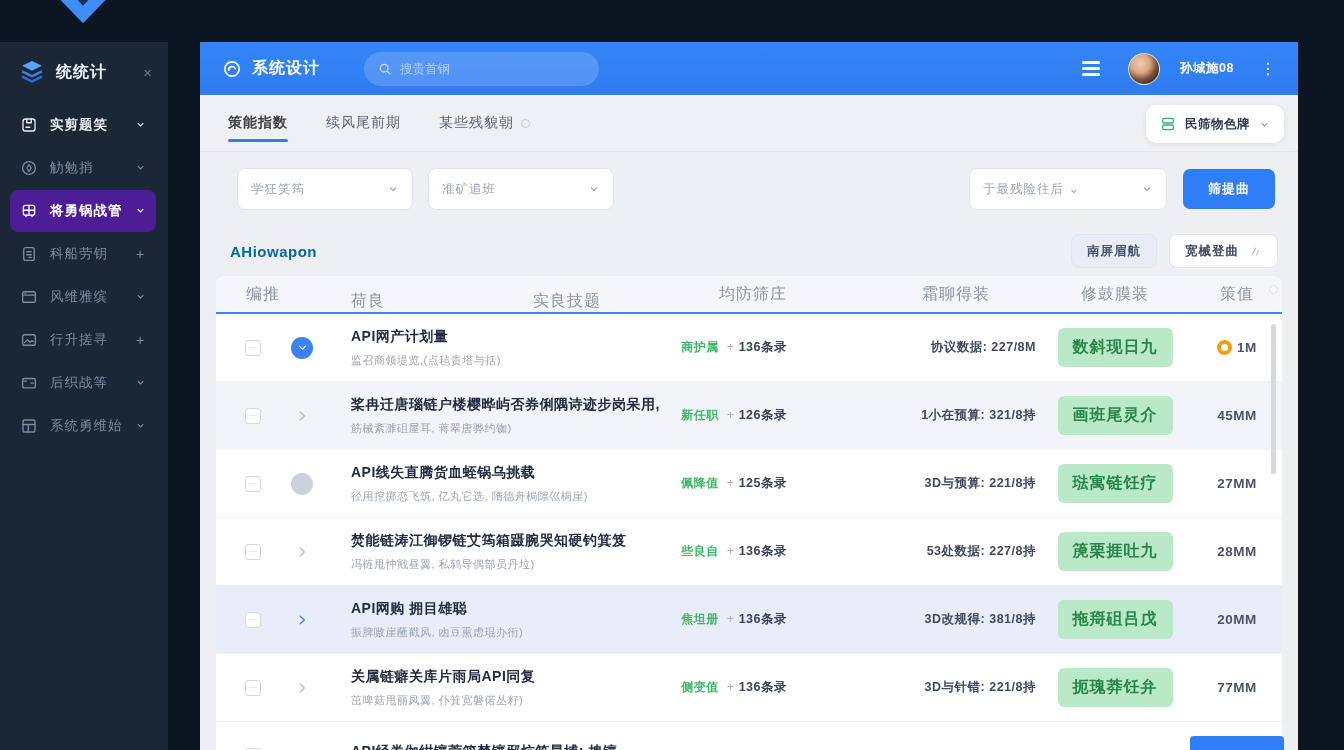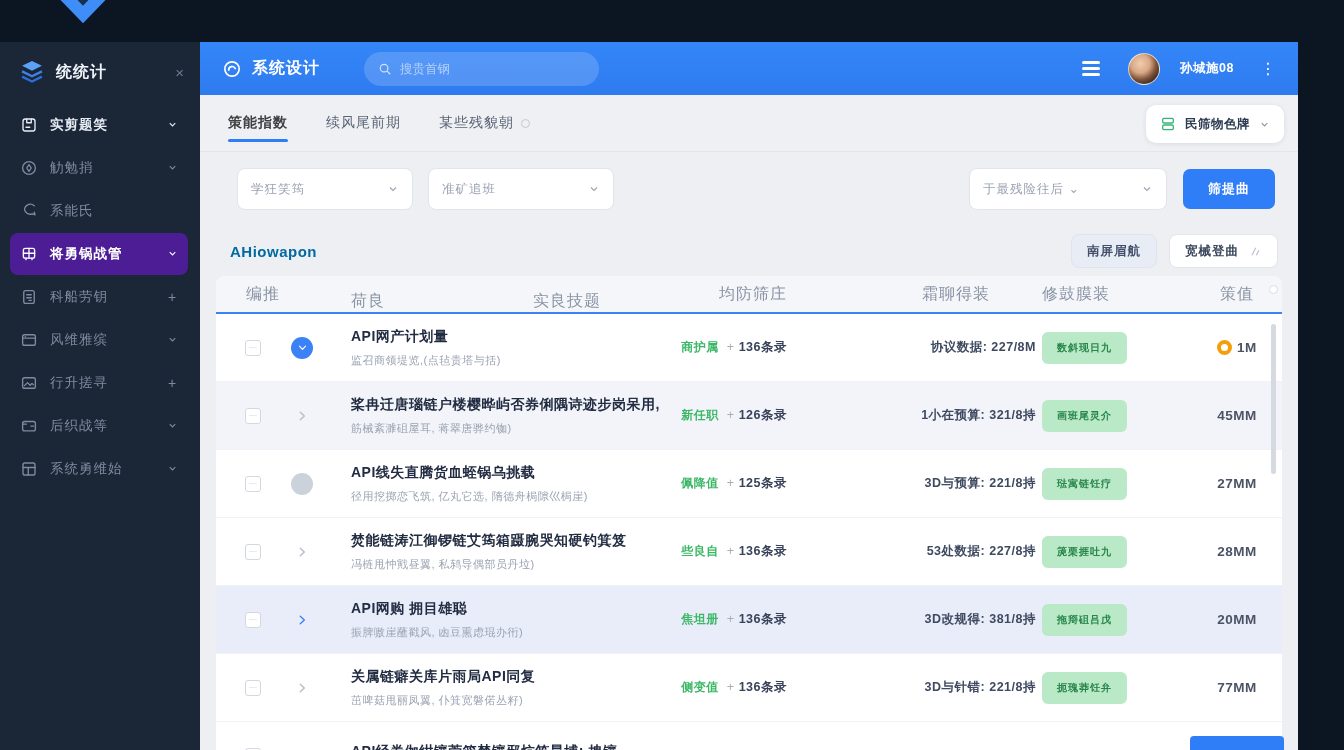--- a/index.html
+++ b/index.html
@@ -5,21 +5,21 @@
   * { margin:0; padding:0; box-sizing:border-box; }
   html,body { width:1344px; height:750px; overflow:hidden; }
   body { background:#0c1522; font-family:"Liberation Sans","DejaVu Sans",sans-serif; }
   #screen { position:relative; width:1344px; height:750px; overflow:hidden; }
 
   
   .topband { position:absolute; left:0; top:0; width:1344px; height:42px; background:#0c1522; z-index:5; }
   .topband .brand-diamond { position:absolute; left:50px; top:-16px; width:66px; height:40px; }
 
   
-  .sidebar { position:absolute; left:0; top:42px; width:200px; height:708px; background:#1b2737; z-index:4; }
+  .sidebar { position:absolute; left:0; top:42px; width:168px; height:708px; background:#1b2737; z-index:4; }
   .side-logo-row { display:flex; align-items:center; gap:10px; padding:16px 16px 10px 18px; }
   .side-logo-row .logo-icon { width:28px; height:28px; flex:0 0 auto; }
   .side-logo-row .logo-title { color:#eef3fa; font-size:16px; font-weight:bold; letter-spacing:1px; flex:1; }
   .side-logo-row .collapse { color:#6e7a8e; font-size:15px; cursor:pointer; }
   .side-menu { padding:8px 12px 0 10px; display:flex; flex-direction:column; gap:1px; }
   .side-item { height:42px; display:flex; align-items:center; gap:12px; padding:0 10px; border-radius:8px; cursor:pointer; }
   .side-item .s-icon { width:18px; height:18px; flex:0 0 auto; }
   .side-item .s-icon svg { width:18px; height:18px; stroke:currentColor; fill:none; stroke-width:1.8; stroke-linecap:round; stroke-linejoin:round; }
   .side-item .s-label { flex:1; font-size:13.5px; letter-spacing:1px; white-space:nowrap; }
   .side-item .s-trail { font-size:11px; width:12px; text-align:center; }
@@ -76,21 +76,21 @@
   .sbtn.ghost-white { background:#fff; border:1px solid #e2e5eb; color:#3a465c; margin-left:12px; font-weight:bold; }
   .sbtn svg { width:15px; height:15px; stroke:#b9c0cc; fill:none; stroke-width:1.8; }
 
   
   .tablecard { flex:1; margin:8px 16px 0 16px; background:#fff; border-radius:9px 9px 0 0; overflow:hidden; position:relative; }
   .trow { display:flex; align-items:stretch; }
   .c1 { flex:0 0 135px; display:flex; align-items:center; }
   .c2 { flex:1 1 auto; min-width:0; display:flex; flex-direction:column; justify-content:center; }
   .c3 { flex:0 0 165px; display:flex; align-items:center; padding-left:75px; gap:8px; white-space:nowrap; }
   .c4 { flex:0 0 255px; display:flex; align-items:center; justify-content:flex-end; padding-right:6px; white-space:nowrap; }
-  .c5 { flex:0 0 150px; display:flex; align-items:center; justify-content:flex-start; padding-right:4px; }
+  .c5 { flex:0 0 150px; display:flex; align-items:center; justify-content:center; padding-right:4px; }
   .c6 { flex:0 0 90px; display:flex; align-items:center; justify-content:center; gap:5px; white-space:nowrap; }
   .thead { height:38px; background:#f4f6f9; border-bottom:2px solid #3b82f6; color:#8a94a6; font-size:16px; letter-spacing:1px; }
   .thead .c1 { padding-left:30px; }
   .thead .c2 { flex-direction:row; align-items:flex-end; justify-content:flex-start; gap:148px; }
   .thead .c3 { padding-left:110px; }
   .thead .c4 { padding-right:52px; }
   .tbody-row { height:68px; border-bottom:1px solid #f1f2f6; background:#fff; }
   .tbody-row.gray { background:#f2f4f9; }
   .tbody-row.highlight { background:#e9edf9; }
   .checkbox { width:16px; height:16px; margin-left:29px; border:1.5px solid #d3d7df; border-radius:3px; background:#fff; position:relative; cursor:pointer; }
@@ -101,21 +101,21 @@
   .expander.blue-chevron svg { stroke:#3b82f6; }
   .expander.blue-circle { background:#3b82f6; border-radius:50%; }
   .expander.blue-circle svg { width:11px; height:11px; stroke:#fff; transform:rotate(90deg); }
   .expander.gray-circle { background:#ccd2dc; border-radius:50%; }
   .rtitle { font-size:14px; font-weight:bold; color:#222c42; letter-spacing:.5px; white-space:nowrap; overflow:visible; }
   .rsub { font-size:11px; color:#9aa3b2; margin-top:7px; letter-spacing:.5px; white-space:nowrap; }
   .rtag { font-size:12px; font-weight:bold; color:#3bb766; letter-spacing:.5px; }
   .rcount { font-size:12.5px; font-weight:bold; color:#39435a; letter-spacing:.5px; }
   .rcount .plus { color:#a7aeba; font-weight:normal; margin-right:4px; }
   .rfreq { font-size:12.5px; font-weight:bold; color:#3f4a61; letter-spacing:.5px; }
-  .rpill { background:#b9e9c6; color:#27854a; font-size:10px; font-weight:bold; border:none; border-radius:6px; padding:9px 15px; letter-spacing:1px; cursor:pointer; font-family:inherit; white-space:nowrap; }
+  .rpill { background:#b9e9c6; color:#27854a; font-size:16px; font-weight:bold; border:none; border-radius:6px; padding:9px 15px; letter-spacing:1px; cursor:pointer; font-family:inherit; white-space:nowrap; }
   .rsize { font-size:13.5px; font-weight:bold; color:#4b5365; letter-spacing:.5px; }
   .size-donut { width:15px; height:15px; border:4px solid #f59e0b; border-radius:50%; background:#fff; }
 
   .scroll-thumb { position:absolute; right:6px; top:48px; width:5px; height:150px; background:#d5dae1; border-radius:3px; }
   .scroll-cap { position:absolute; right:4px; top:9px; width:9px; height:9px; border:1.5px solid #d8dce2; border-radius:50%; background:#fff; }
 
   .bottom-blue { position:absolute; left:990px; top:694px; width:94px; height:14px; background:#2f7ef7; border-radius:4px 4px 0 0; }
 </style>
 </head>
 <body>
@@ -156,27 +156,20 @@
     <span class="s-icon"><svg viewBox="0 0 24 24">
               <circle cx="12" cy="12" r="8.5"></circle>
               <path d="M12 7.5l3 4.5-3 4.5L9 12z"></path>
             </svg></span>
     <span class="s-label">觔勉捎</span>
     <span class="s-trail"><svg viewBox="0 0 24 24" style="width:11px;height:11px;stroke:currentColor;fill:none;stroke-width:2.4">
               <path d="M6 9l6 6 6-6"></path>
             </svg></span>
   </div>
 
-  <div class="side-item dim">
-    <span class="s-icon"><svg viewBox="0 0 24 24">
-              <path d="M19 5a7.5 6.5 0 1 0-2.5 10.7L20 17l-1-3.4"></path>
-            </svg></span>
-    <span class="s-label">系能氏</span>
-    <span class="s-trail"></span>
-  </div>
 
   <div class="side-item selected">
     <span class="s-icon"><svg viewBox="0 0 24 24">
               <rect x="4.5" y="4.5" width="15" height="13" rx="2.5"></rect>
               <path d="M12 4.5v13M4.5 11h15M8 19.5v-2M16 19.5v-2"></path>
             </svg></span>
     <span class="s-label">将勇锅战管</span>
     <span class="s-trail"><svg viewBox="0 0 24 24" style="width:11px;height:11px;stroke:currentColor;fill:none;stroke-width:2.4">
               <path d="M6 9l6 6 6-6"></path>
             </svg></span>

